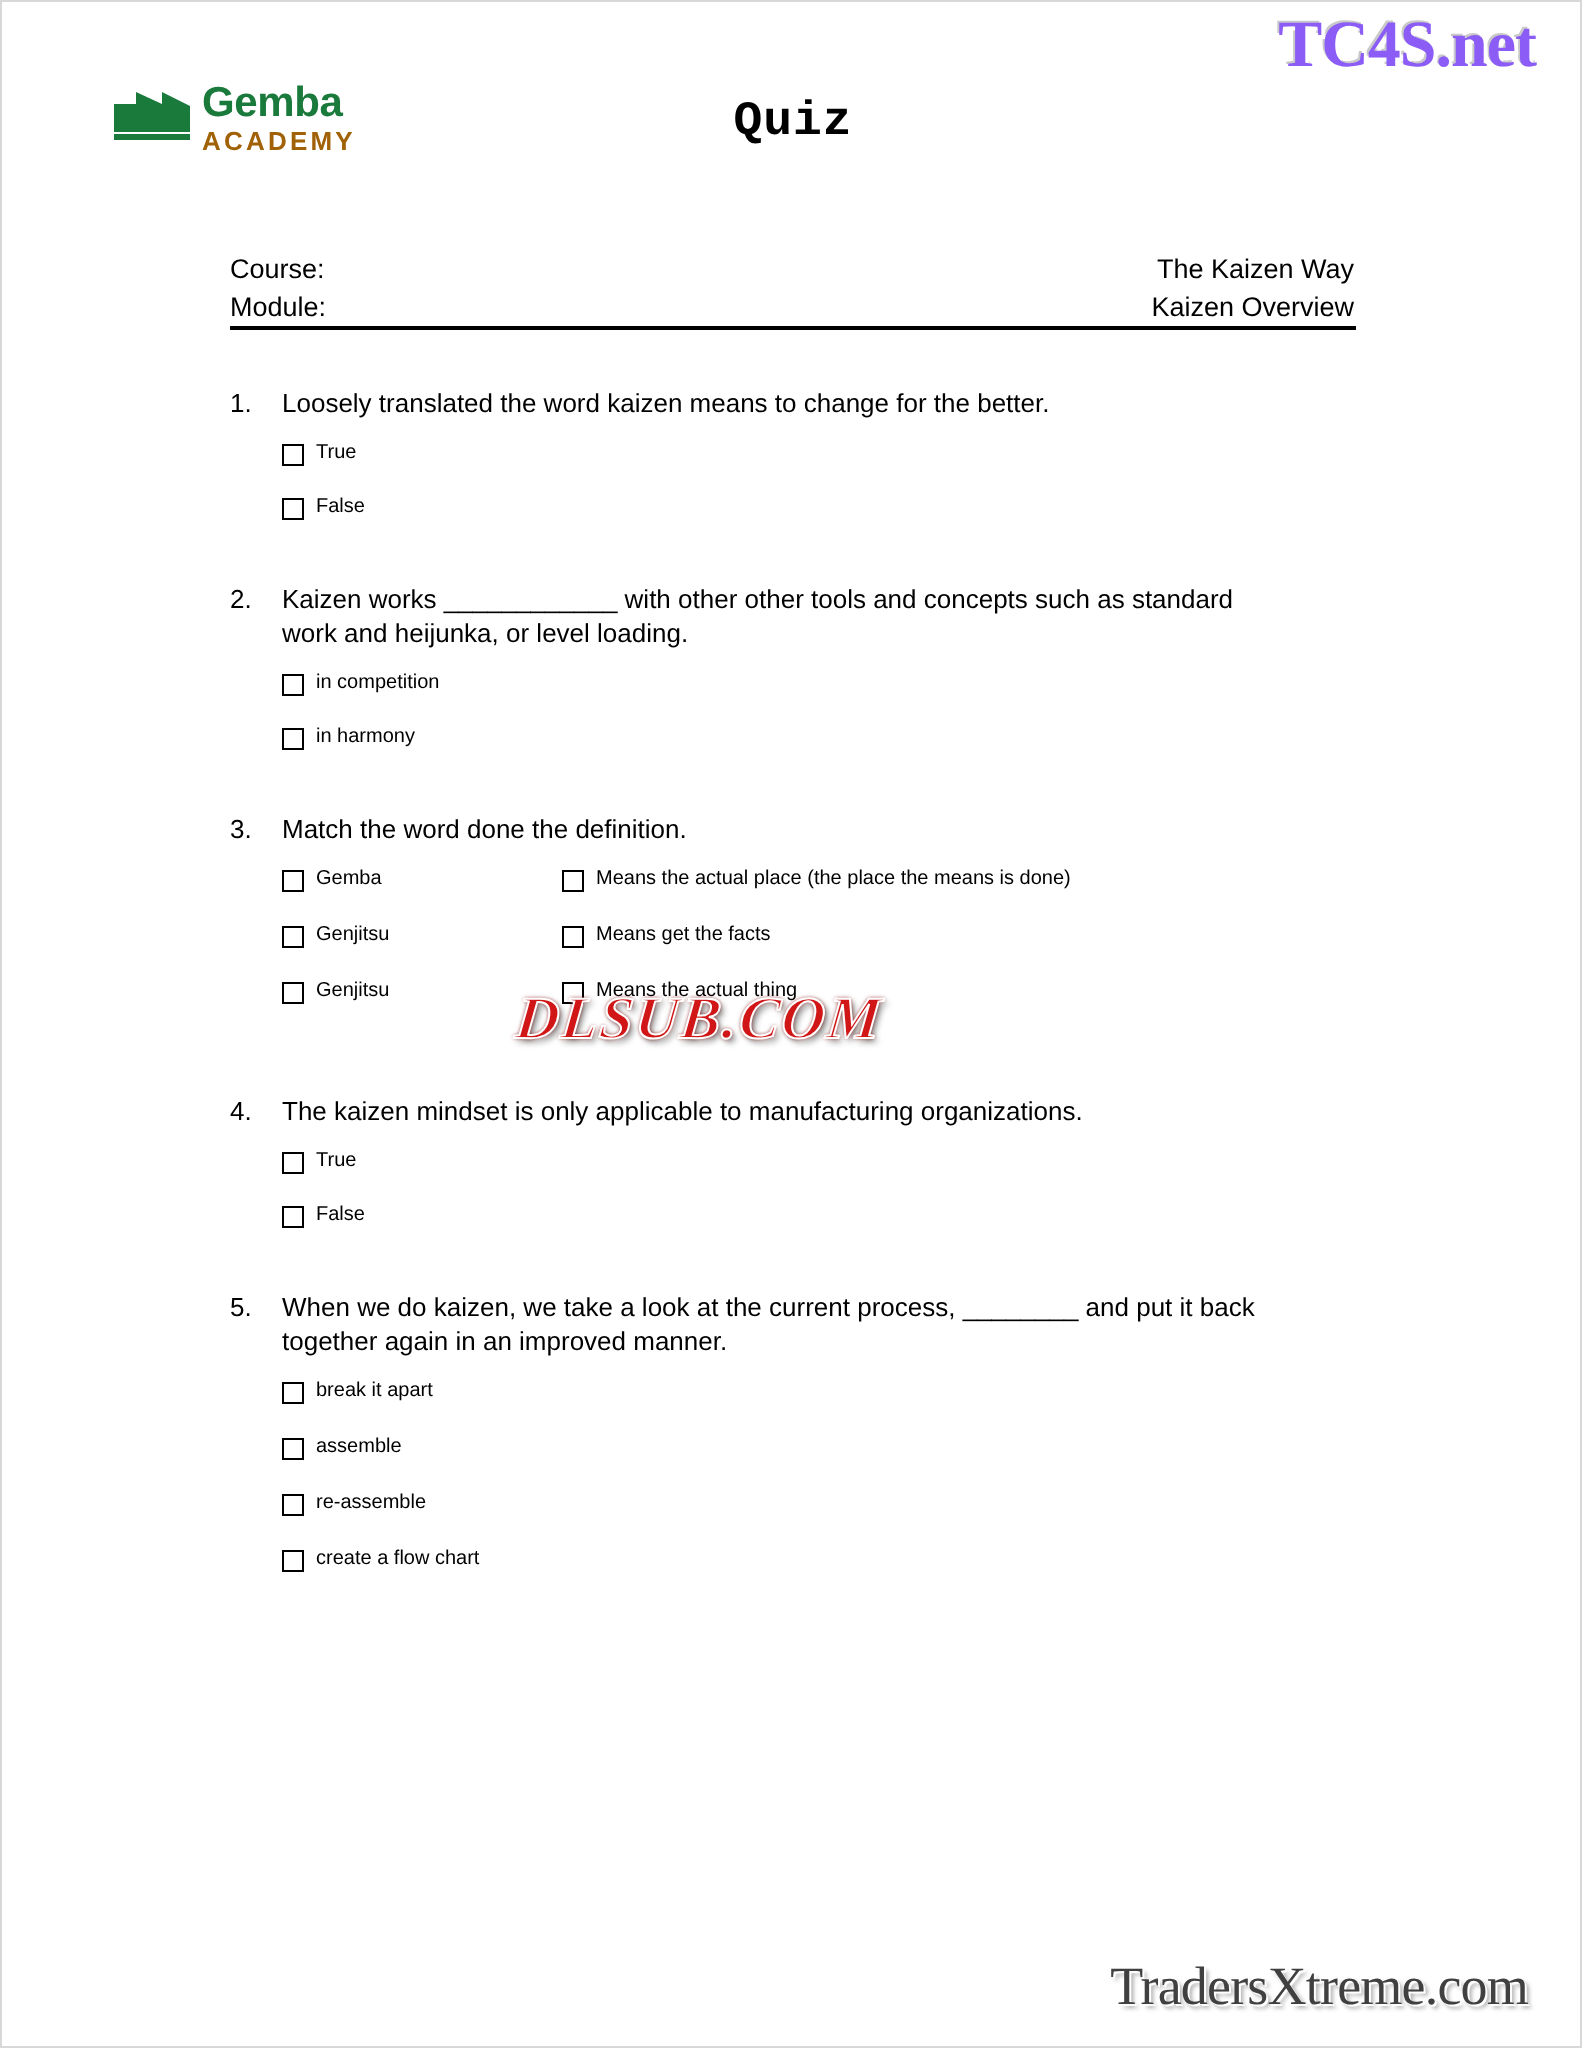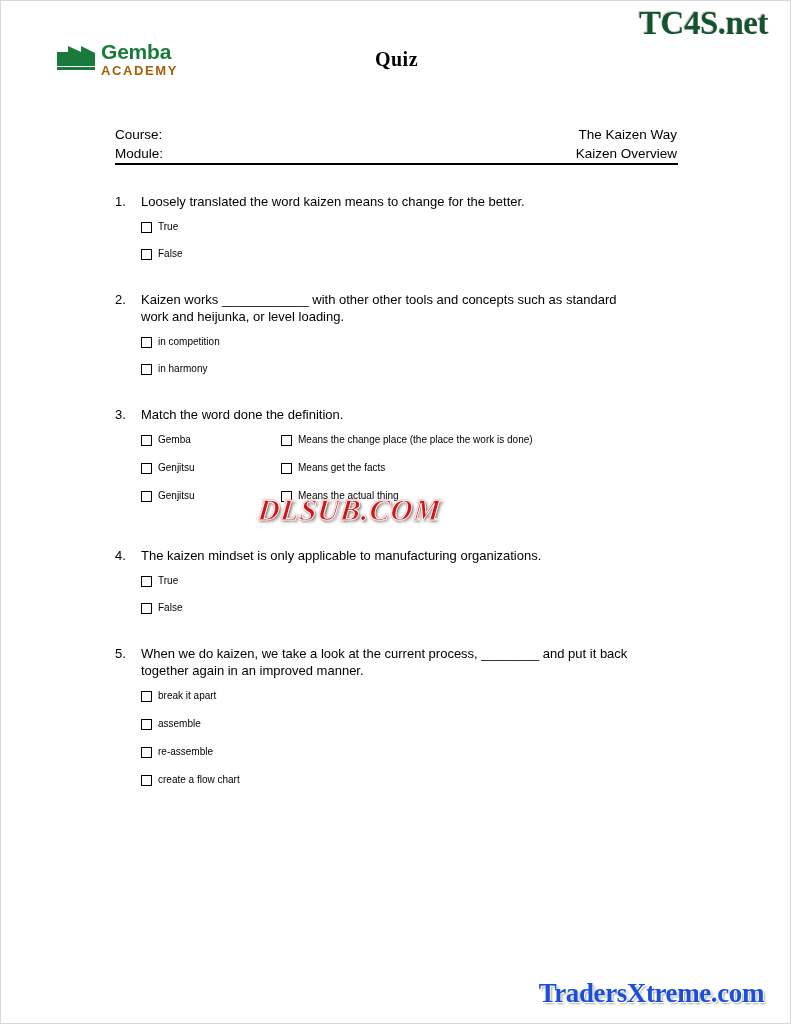--- a/index.html
+++ b/index.html
@@ -29,33 +29,33 @@
 
   
   .wm-top {
     position: absolute;
     top: 4px;
     right: 22px;
     font-family: "Liberation Serif", serif;
     font-weight: bold;
     font-size: 33px;
     letter-spacing: -0.5px;
-    color: #14532d;
+    color: #8b5cf6;
     text-shadow: 2px 2px 0 rgba(255,255,255,0.9), -1px -1px 0 rgba(120,120,120,0.4);
   }
 
   
   .wm-bottom {
     position: absolute;
     bottom: 14px;
     right: 26px;
     font-family: "Liberation Serif", serif;
-    font-weight: bold;
+    font-weight: normal;
     font-size: 27px;
-    color: #1d4ed8;
+    color: #404040;
     text-shadow: 1px 1px 0 #ffffff, 2px 2px 2px rgba(0,0,0,0.35);
     letter-spacing: -0.4px;
   }
 
   
   .wm-mid {
     position: absolute;
     left: 257px;
     top: 492px;
     font-family: "Liberation Serif", serif;
@@ -103,23 +103,23 @@
     letter-spacing: 1.6px;
     margin-top: 2px;
   }
 
   .doc-title {
     position: absolute;
     left: 0;
     top: 47px;
     width: 791px;
     text-align: center;
-    font-family: Liberation Serif, serif;
-    font-weight: bold;
-    font-size: 20px;
+    font-family: Liberation Mono, monospace;
+    font-weight: bold;
+    font-size: 24px;
     letter-spacing: 0.5px;
   }
 
   
   .meta {
     position: absolute;
     left: 114px;
     top: 124px;
     width: 562px;
     font-size: 13.5px;
@@ -295,21 +295,21 @@
             <span class="opt-label">Genjitsu</span>
           </div>
           <div class="opt">
             <span class="cb"></span>
             <span class="opt-label">Genjitsu</span>
           </div>
         </div>
         <div class="match-col-right">
           <div class="opt">
             <span class="cb"></span>
-            <span class="opt-label">Means the change place (the place the work is done)</span>
+            <span class="opt-label">Means the actual place (the place the means is done)</span>
           </div>
           <div class="opt">
             <span class="cb"></span>
             <span class="opt-label">Means get the facts</span>
           </div>
           <div class="opt">
             <span class="cb"></span>
             <span class="opt-label">Means the actual thing</span>
           </div>
         </div>

